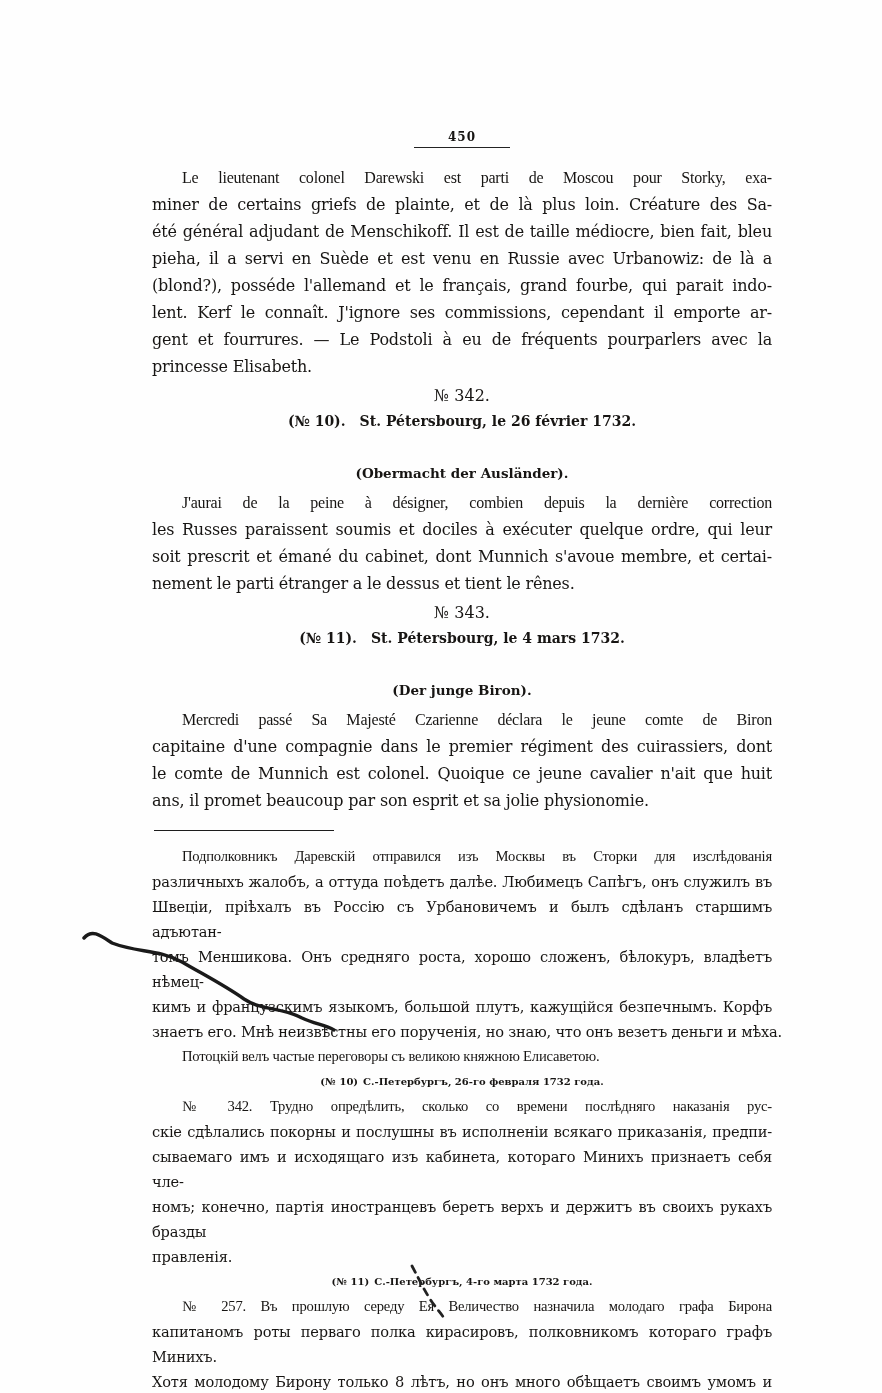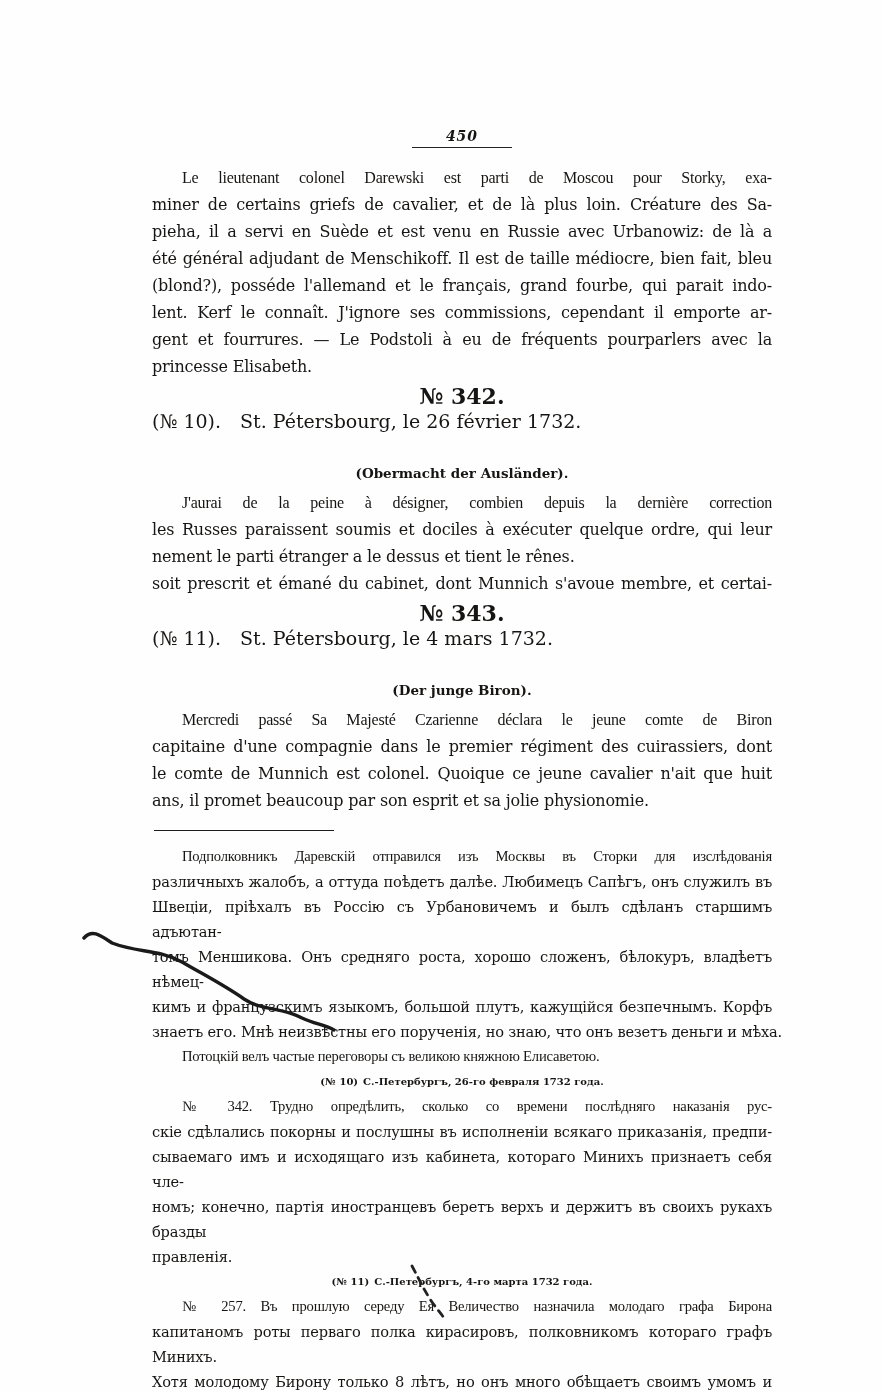--- a/index.html
+++ b/index.html
@@ -23,25 +23,24 @@
     width: 620px;
   }
   
   .pageno-wrap {
     text-align: center;
     margin-bottom: 16px;
   }
   .pageno {
     display: inline-block;
     font-weight: bold;
-    font-size: 14px;
+    font-size: 12px;
     letter-spacing: 1px;
     padding: 0 34px 3px 34px;
     border-bottom: 1.5px solid #232323;
-    font-style: italic;
   }
   
   .para { margin: 0; }
   .line {
     white-space: nowrap;
     overflow: visible;
   }
   .jline {
     text-align: justify;
     text-align-last: justify;
@@ -58,28 +57,30 @@
     line-height: 27px;
     letter-spacing: -0.2px;
   }
   .ru .line {
     font-size: 14.6px;
     line-height: 25px;
     letter-spacing: -0.2px;
   }
   .h-num {
     text-align: center;
-    font-weight: bold;
-    font-size: 22px;
+    font-weight: normal;
+    font-size: 16px;
     line-height: 26px;
     margin-top: 3px;
   }
   .dateline-fr {
-    font-size: 19px;
+    text-align: center;
+    font-size: 14px;
     line-height: 25px;
+    font-weight: bold;
   }
   .subnote {
     text-align: center;
     font-weight: bold;
     font-size: 13.5px;
     line-height: 23px;
     margin-bottom: 4px;
     margin-top: 28px;
   }
   .dateline-ru {
@@ -106,36 +107,36 @@
 
 <div class="page">
 
   <div class="text-column">
     <div class="pageno-wrap">
       <span class="pageno">450</span>
     </div>
 
   <div class="para fr">
         <div class="line jline indent">Le lieutenant colonel Darewski est parti de Moscou pour Storky, exa-</div>
-        <div class="line jline">miner de certains griefs de cavalier, et de là plus loin.  Créature des Sa-</div>
+        <div class="line jline">miner de certains griefs de plainte, et de là plus loin.  Créature des Sa-</div>
+        <div class="line jline">été général adjudant de Menschikoff. Il est de taille médiocre, bien fait, bleu</div>
         <div class="line jline">pieha, il a servi en Suède et est venu en Russie avec Urbanowiz: de là a</div>
-        <div class="line jline">été général adjudant de Menschikoff. Il est de taille médiocre, bien fait, bleu</div>
         <div class="line jline">(blond?), posséde l'allemand et le français, grand fourbe, qui parait indo-</div>
         <div class="line jline">lent. Kerf le connaît.  J'ignore ses commissions, cependant il emporte ar-</div>
         <div class="line jline">gent et fourrures. — Le Podstoli à eu de fréquents pourparlers avec la</div>
         <div class="line lastline">princesse Elisabeth.</div>
       </div>
       <div class="h-num">№ 342.</div>
       <div class="dateline-fr">(№ 10). St. Pétersbourg, le 26 février 1732.</div>
       <div class="subnote">(Obermacht der Ausländer).</div>
       <div class="para fr">
         <div class="line jline indent">J'aurai de la peine à désigner, combien depuis la dernière correction</div>
         <div class="line jline">les Russes paraissent soumis et dociles à exécuter quelque ordre, qui leur</div>
+        <div class="line jline">soit prescrit et émané du cabinet, dont Munnich s'avoue membre, et certai-</div>
         <div class="line lastline">nement le parti étranger a le dessus et tient le rênes.</div>
-        <div class="line jline">soit prescrit et émané du cabinet, dont Munnich s'avoue membre, et certai-</div>
       </div>
       <div class="h-num">№ 343.</div>
       <div class="dateline-fr">(№ 11). St. Pétersbourg, le 4 mars 1732.</div>
       <div class="subnote">(Der junge Biron).</div>
       <div class="para fr">
         <div class="line jline indent">Mercredi passé Sa Majesté Czarienne déclara le jeune comte de Biron</div>
         <div class="line jline">capitaine d'une compagnie dans le premier régiment des cuirassiers, dont</div>
         <div class="line jline">le comte de Munnich est colonel. Quoique ce jeune cavalier n'ait que huit</div>
         <div class="line lastline">ans, il promet beaucoup par son esprit et sa jolie physionomie.</div>
       </div>

